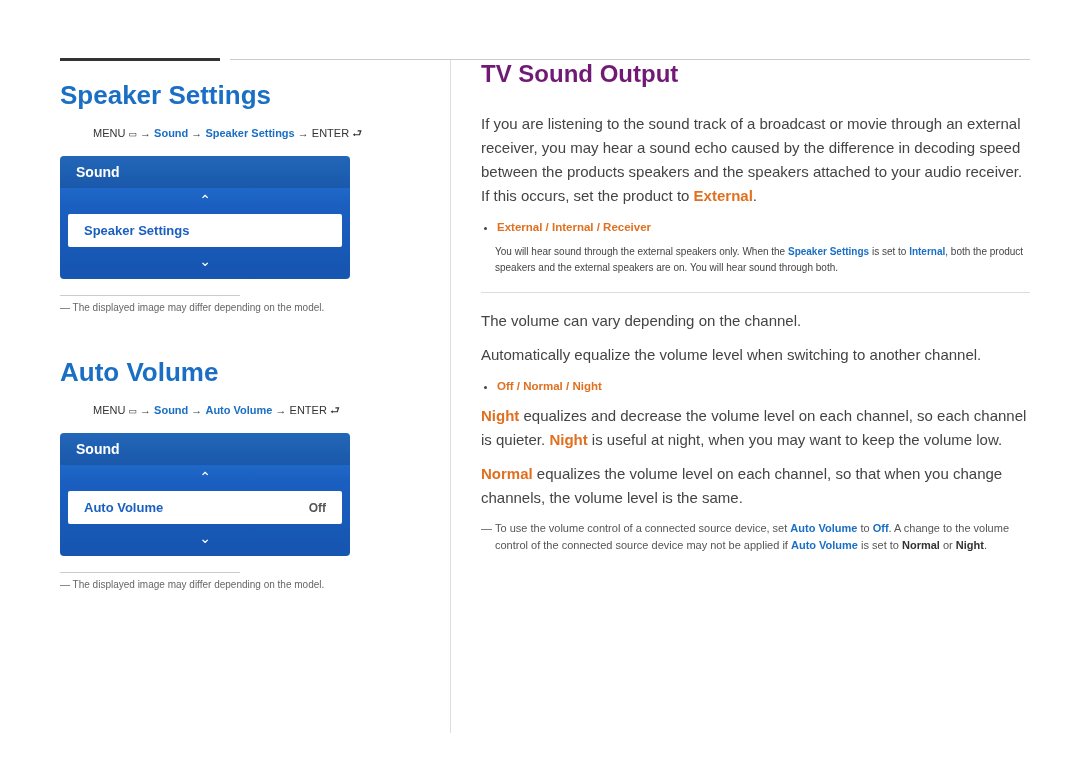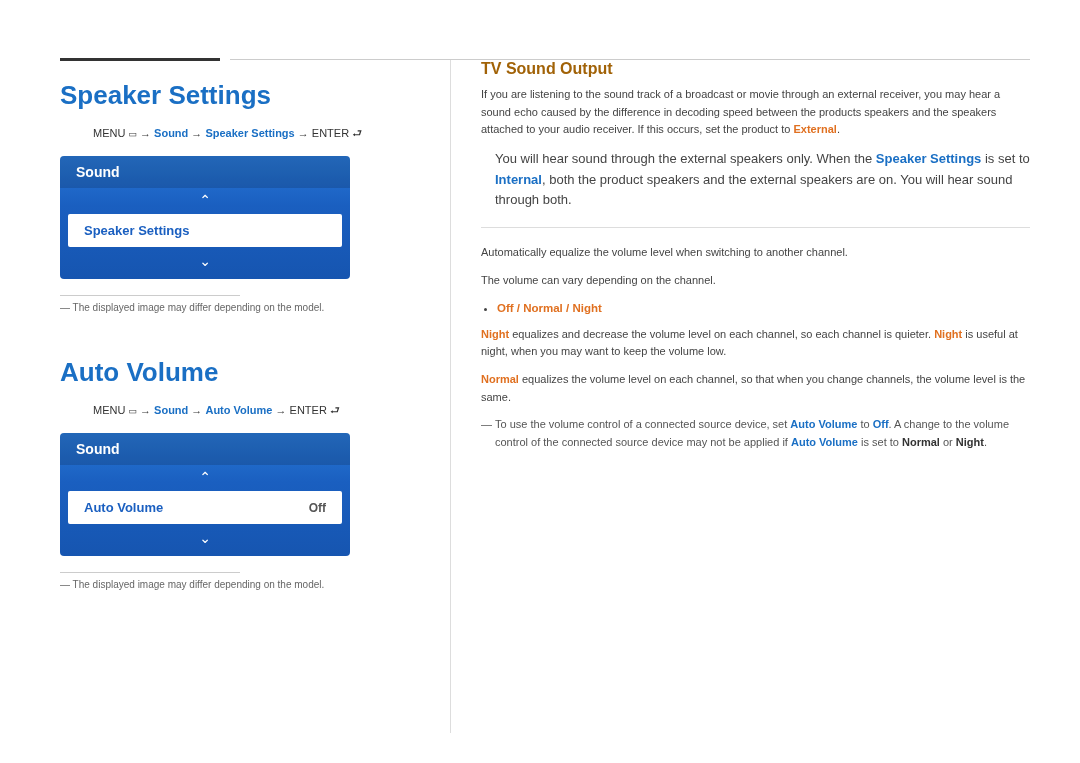--- a/index.html
+++ b/index.html
@@ -97,27 +97,27 @@
       color: #666;
       margin-top: 6px;
       padding-bottom: 16px;
       border-bottom: 1px solid #ddd;
     }
     .footnote::before {
       content: '― ';
     }
     
     .right-title {
-      font-size: 16px;
-      font-weight: bold;
-      color: #a16207;
-      margin-bottom: 8px;
+      font-size: 24px;
+      font-weight: bold;
+      color: #701a75;
+      margin-bottom: 24px;
     }
     .body-text {
-      font-size: 11px;
+      font-size: 15px;
       color: #444;
       line-height: 1.6;
       margin-bottom: 10px;
     }
     .body-text .orange {
       color: #e07020;
       font-weight: bold;
     }
     .bullet-list {
       margin: 8px 0 8px 16px;
@@ -155,21 +155,21 @@
     }
     .divider-h {
       border: none;
       border-top: 1px solid #ddd;
       margin: 16px 0;
     }
     .section-gap {
       margin-top: 28px;
     }
     .indent-text {
-      font-size: 13px;
+      font-size: 10px;
       color: #444;
       line-height: 1.6;
       padding-left: 14px;
       margin-bottom: 6px;
     }
     .indent-text .blue-bold {
       color: #1a6fc4;
       font-weight: bold;
     }
   </style>
@@ -231,32 +231,37 @@
 
   <div class="right-panel" style="margin-top:20px; padding-left:30px;">
 
     <div>
       <h2 class="right-title">TV Sound Output</h2>
 
       <p class="body-text">
         If you are listening to the sound track of a broadcast or movie through an external receiver, you may hear a sound echo caused by the difference in decoding speed between the products speakers and the speakers attached to your audio receiver. If this occurs, set the product to <span class="orange">External</span>.
       </p>
 
+      <ul class="bullet-list">
+        <li>
+          <span class="orange">External / Internal / Receiver</span>
+        </li>
+      </ul>
 
       <div class="indent-text">
         You will hear sound through the external speakers only. When the <span class="blue-bold">Speaker Settings</span> is set to <span class="blue-bold">Internal</span>, both the product speakers and the external speakers are on. You will hear sound through both.
       </div>
 
     </div>
 
     <hr class="divider-h">
 
     <div>
+      <p class="body-text">The volume can vary depending on the channel.</p>
       <p class="body-text">Automatically equalize the volume level when switching to another channel.</p>
-      <p class="body-text">The volume can vary depending on the channel.</p>
 
       <ul class="bullet-list">
         <li>
           <span class="orange">Off / Normal / Night</span>
         </li>
       </ul>
 
       <p class="body-text">
         <span class="orange">Night</span> equalizes and decrease the volume level on each channel, so each channel is quieter. <span class="orange">Night</span> is useful at night, when you may want to keep the volume low.
       </p>

